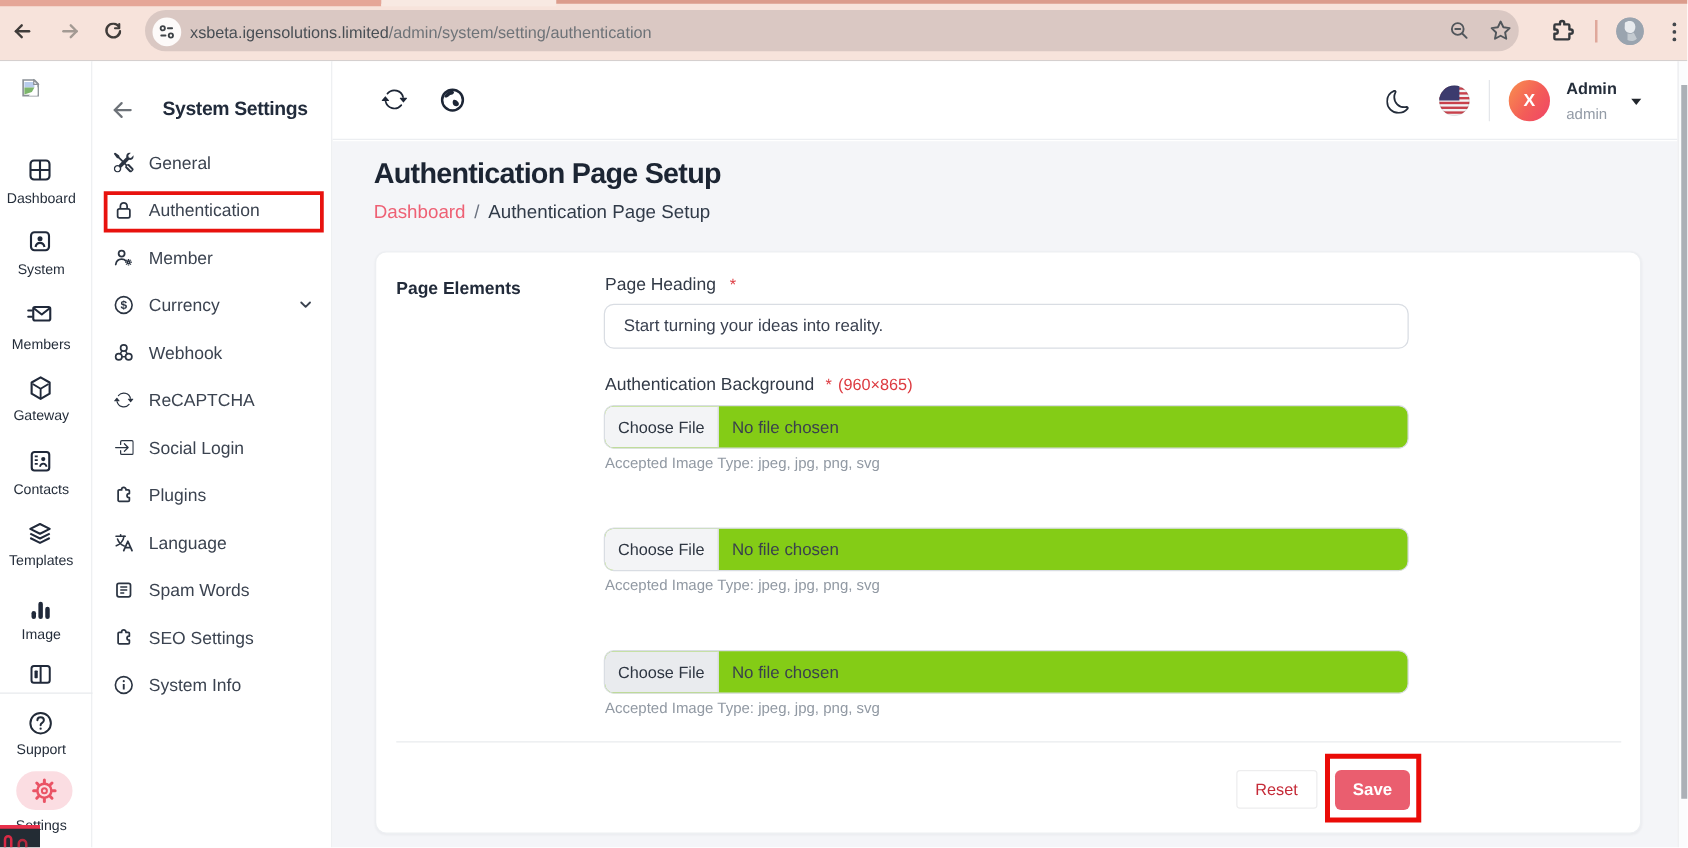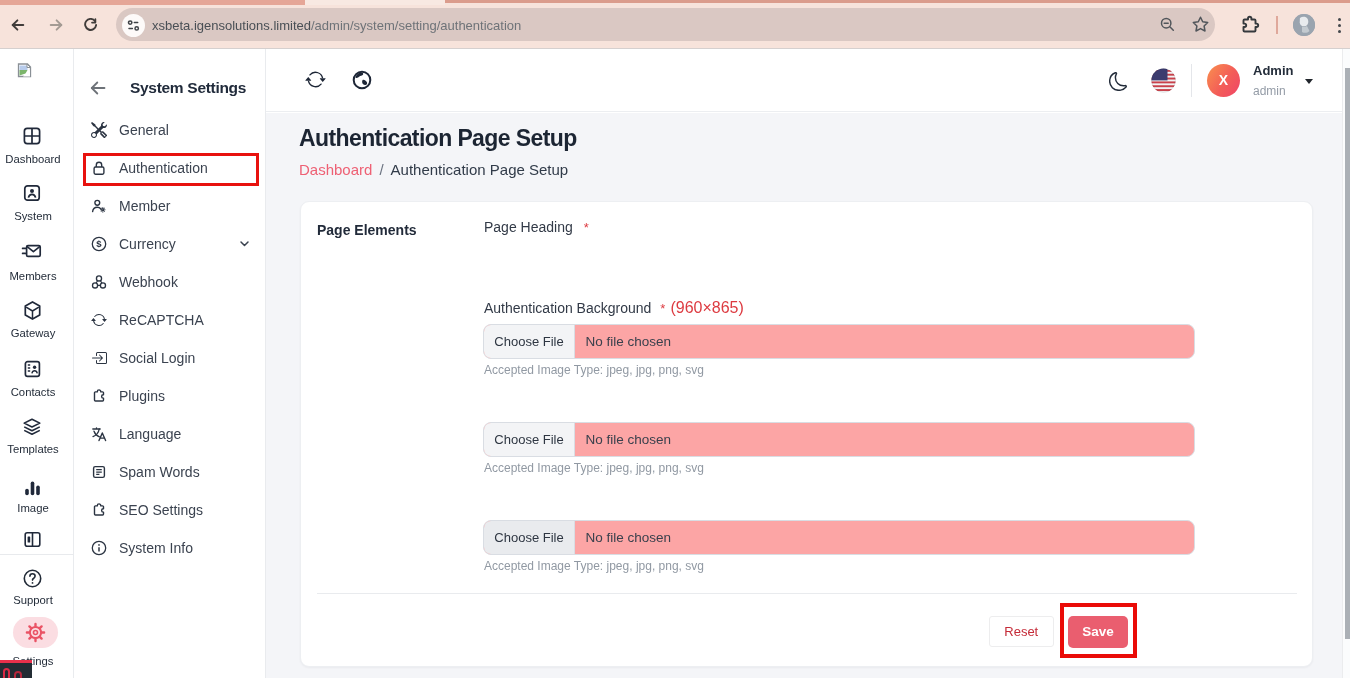--- a/index.html
+++ b/index.html
@@ -35,24 +35,24 @@
 #admrole{font-size:12px;color:#939ba6;}
 
 #pgtitle{left:299px;top:125px;font-size:23px;font-weight:bold;color:#1c2533;letter-spacing:-.6px;}
 #crumb{left:299px;top:161px;font-size:15px;color:#313b49;}
 #crumb a{color:#ee6074;text-decoration:none;}
 #crumb .sep{color:#6b7280;margin:0 7px;}
 #card{left:300px;top:201px;width:1013px;height:466px;background:#fff;border:1px solid #edeff2;border-radius:9px;box-shadow:0 1px 2px rgba(30,40,60,.05);}
 #pgelem{left:317px;top:222px;font-size:14px;font-weight:bold;color:#222b3a;}
 .flabel{left:484px;font-size:14px;color:#323a47;font-weight:500;}
 .req{color:#dd3b41;font-size:13px;}
-.dim{color:#dd3b41;font-size:16px;}
+.dim{color:#dd3b41;font-size:13px;}
 .finput{left:483px;width:644px;height:36px;background:#fff;border:1px solid #d9dde3;border-radius:8px;}
 #in1{line-height:34px;padding-left:15px;font-size:13.5px;color:#3a4150;}
-.fileinp{left:483px;width:712px;height:35px;background:#fca5a5;border:1px solid #d9dde3;border-radius:8px;display:flex;align-items:stretch;overflow:hidden;}
+.fileinp{left:483px;width:644px;height:35px;background:#84cc16;border:1px solid #d9dde3;border-radius:8px;display:flex;align-items:stretch;overflow:hidden;}
 .cfbtn{width:91px;background:#f3f4f6;border-right:1px solid #d9dde3;color:#2e3642;font-size:13px;display:flex;align-items:center;justify-content:center;}
 .nofile{font-size:13.5px;color:#3a414d;display:flex;align-items:center;padding-left:10.5px;}
 .caption{left:484px;font-size:12px;color:#9199a3;}
 #cardsep{left:317px;top:593px;width:980px;height:1px;background:#e9ebee;}
 #resetbtn{left:989px;top:616px;width:64.5px;height:31px;background:#fff;border:1px solid #ededee;border-radius:3px;color:#c52b38;font-size:13px;text-align:center;line-height:29px;}
 #savebtn{left:1068px;top:616px;width:60px;height:31.5px;background:#ea5e6f;border-radius:5px;color:#fff;font-size:13.5px;font-weight:600;text-align:center;line-height:31px;}
 
 #annot1{left:83px;top:153px;width:176px;height:33px;border:3px solid #e8120e;}
 #annot2{left:1060px;top:603px;width:77px;height:55px;border:4px solid #ea0b07;}
 #devbox{left:0px;top:660px;width:31.5px;height:18px;background:#232c34;border-top:3.5px solid #e8304b;overflow:hidden;}
@@ -328,20 +328,21 @@
 <div class="abs" id="admname" style="left:1253px;top:63px">Admin</div>
 <div class="abs" id="admrole" style="left:1253px;top:84px">admin</div>
 <div class="abs" style="left:1305px;top:78.5px;width:0;height:0;border-left:4.5px solid transparent;border-right:4.5px solid transparent;border-top:5.5px solid #21262c;"></div>
 
 <div class="abs" id="pgtitle">Authentication Page Setup</div>
 <div class="abs" id="crumb"><a>Dashboard</a><span class="sep">/</span><span>Authentication Page Setup</span></div>
 
 <div class="abs" id="card"></div>
 <div class="abs" id="pgelem">Page Elements</div>
 <div class="abs flabel" style="top:219px">Page Heading<span class="req" style="margin-left:11px">*</span></div>
+<div class="abs finput" style="top:243px" id="in1">Start turning your ideas into reality.</div>
 <div class="abs flabel" style="top:299px">Authentication Background<span class="req" style="margin-left:9px">*</span><span class="dim" style="margin-left:5px">(960×865)</span></div>
 <div class="abs fileinp" style="top:324px">
       <div class="cfbtn">Choose File</div>
       <div class="nofile">No file chosen</div>
     </div>
 <div class="abs caption" style="top:363px">Accepted Image Type: jpeg, jpg, png, svg</div>
 <div class="abs fileinp" style="top:422px">
       <div class="cfbtn">Choose File</div>
       <div class="nofile">No file chosen</div>
     </div>

